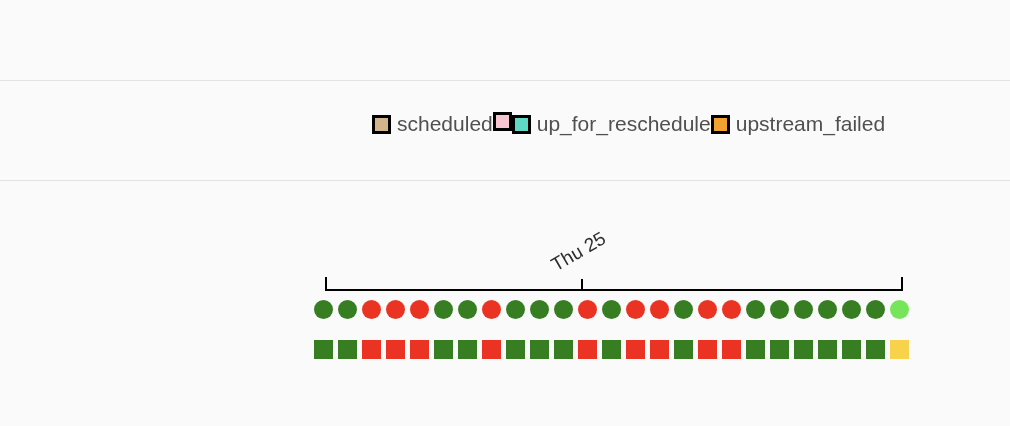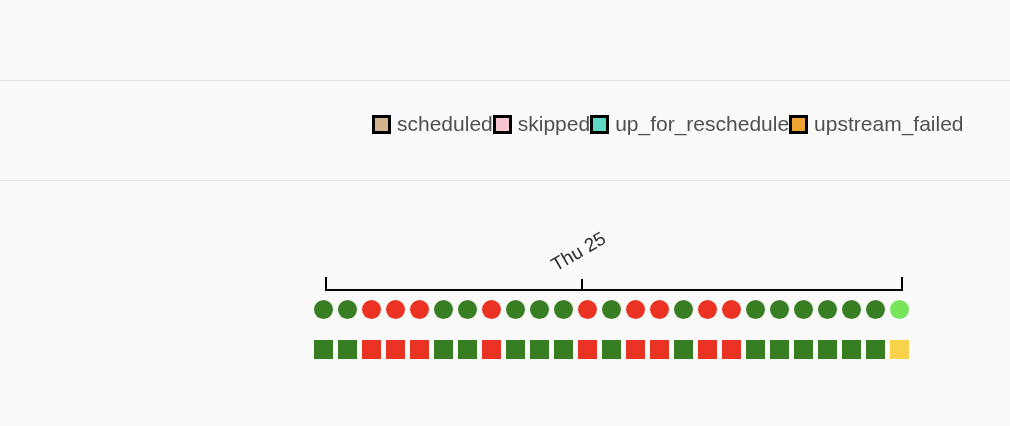--- a/index.html
+++ b/index.html
@@ -96,21 +96,20 @@
 <div class="divider d1"></div>
 <div class="divider d2"></div>
 
 <div class="legend" id="legend">
     <span class="legend-item">
       <span class="legend-swatch" style="background: rgb(210, 180, 140);"></span>
       <span class="legend-label">scheduled</span>
     </span>
     <span class="legend-item">
       <span class="legend-swatch" style="background: rgb(246, 197, 208);"></span>
-      <span class="legend-label">skipped</span>
     </span>
     <span class="legend-item">
       <span class="legend-swatch" style="background: rgb(95, 217, 198);"></span>
       <span class="legend-label">up_for_reschedule</span>
     </span>
     <span class="legend-item">
       <span class="legend-swatch" style="background: rgb(240, 163, 48);"></span>
       <span class="legend-label">upstream_failed</span>
     </span>
   </div>

